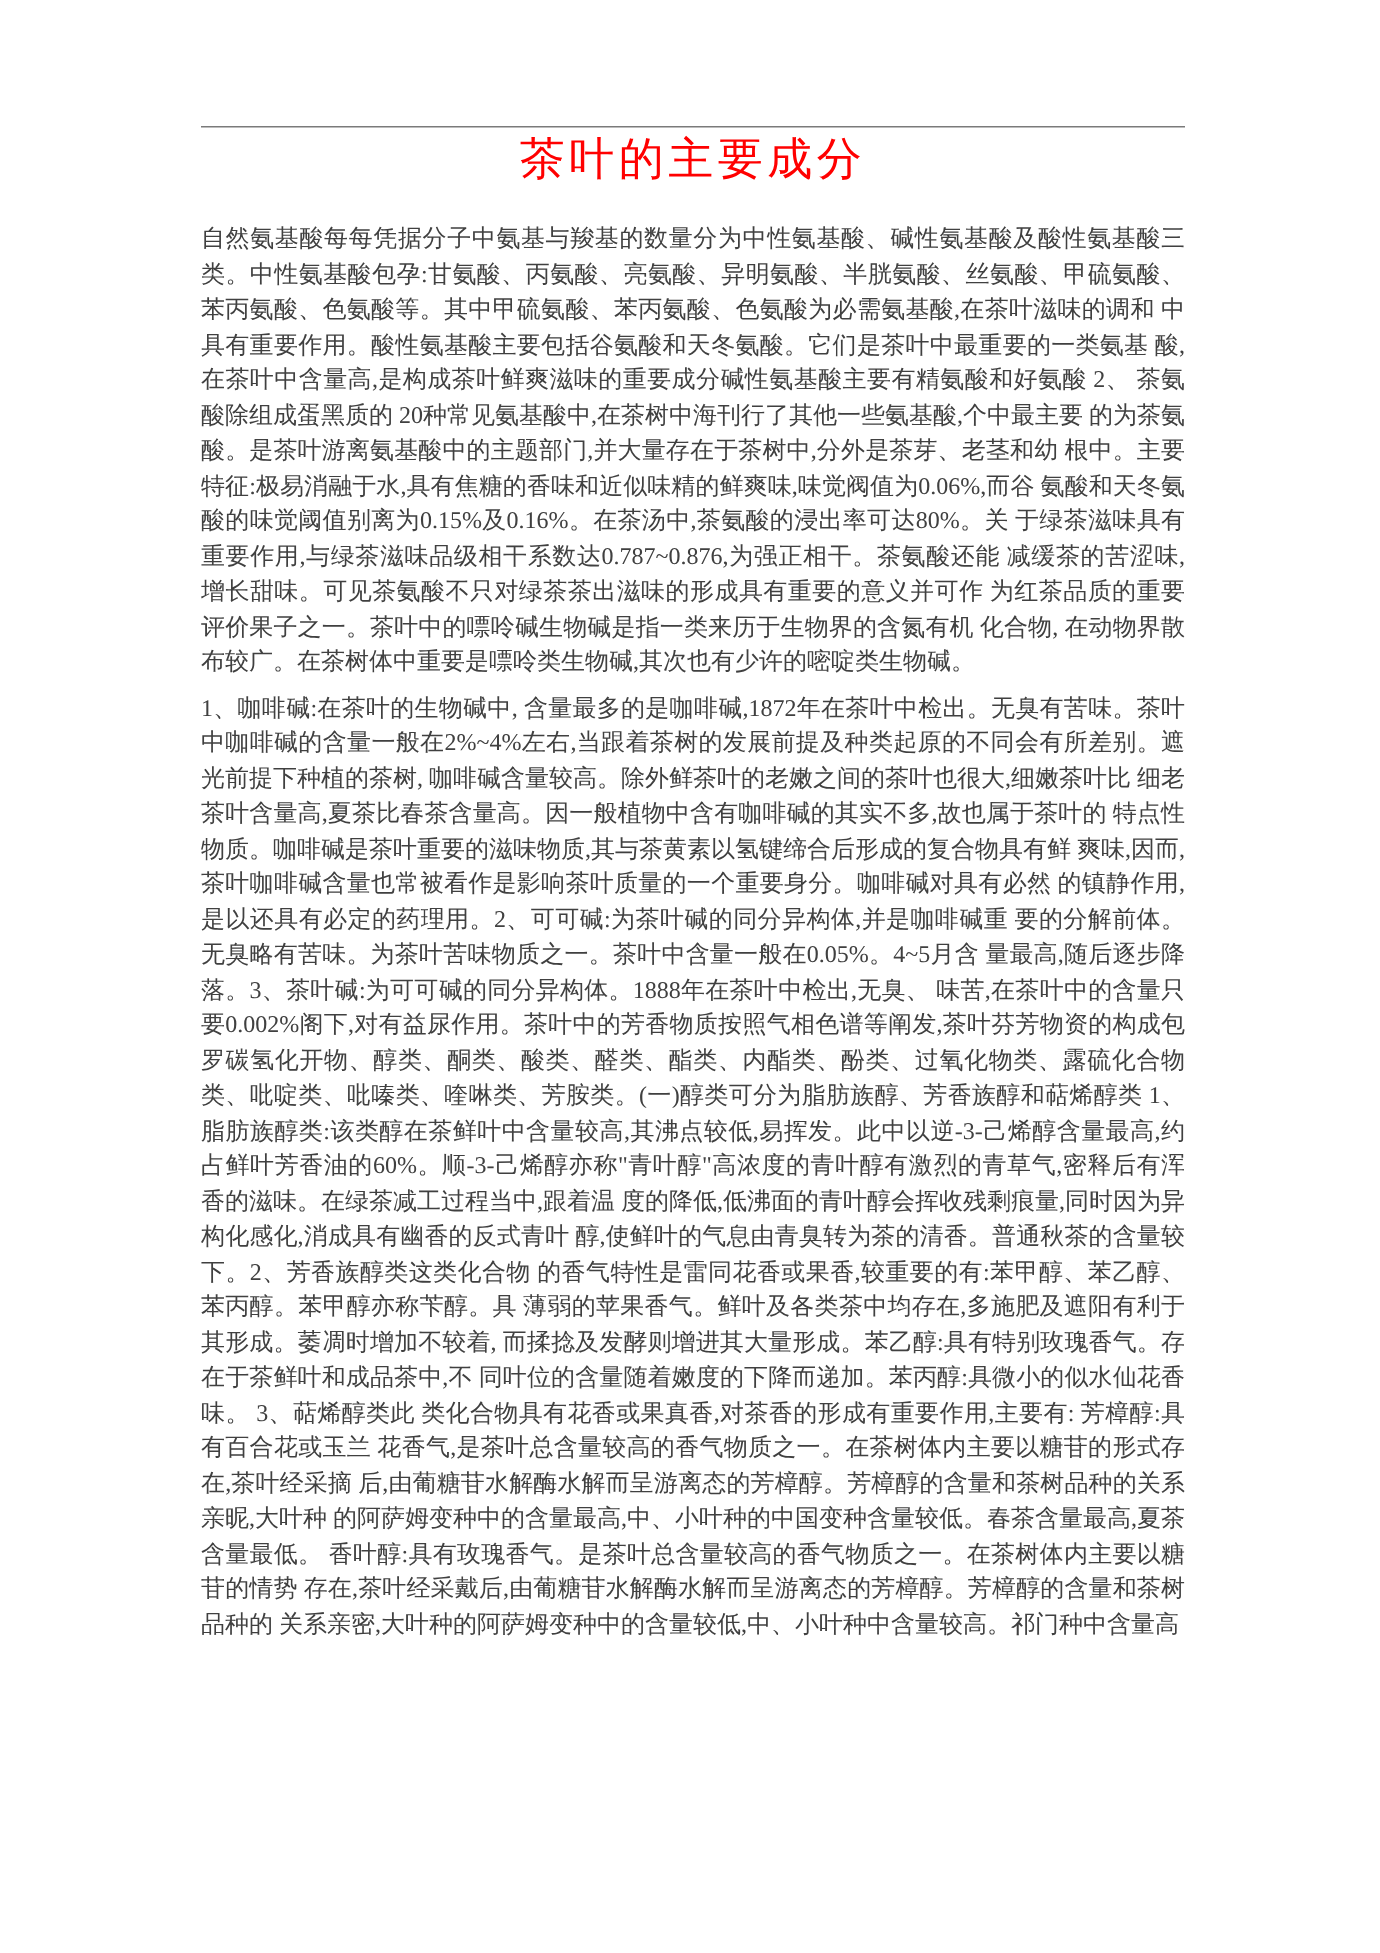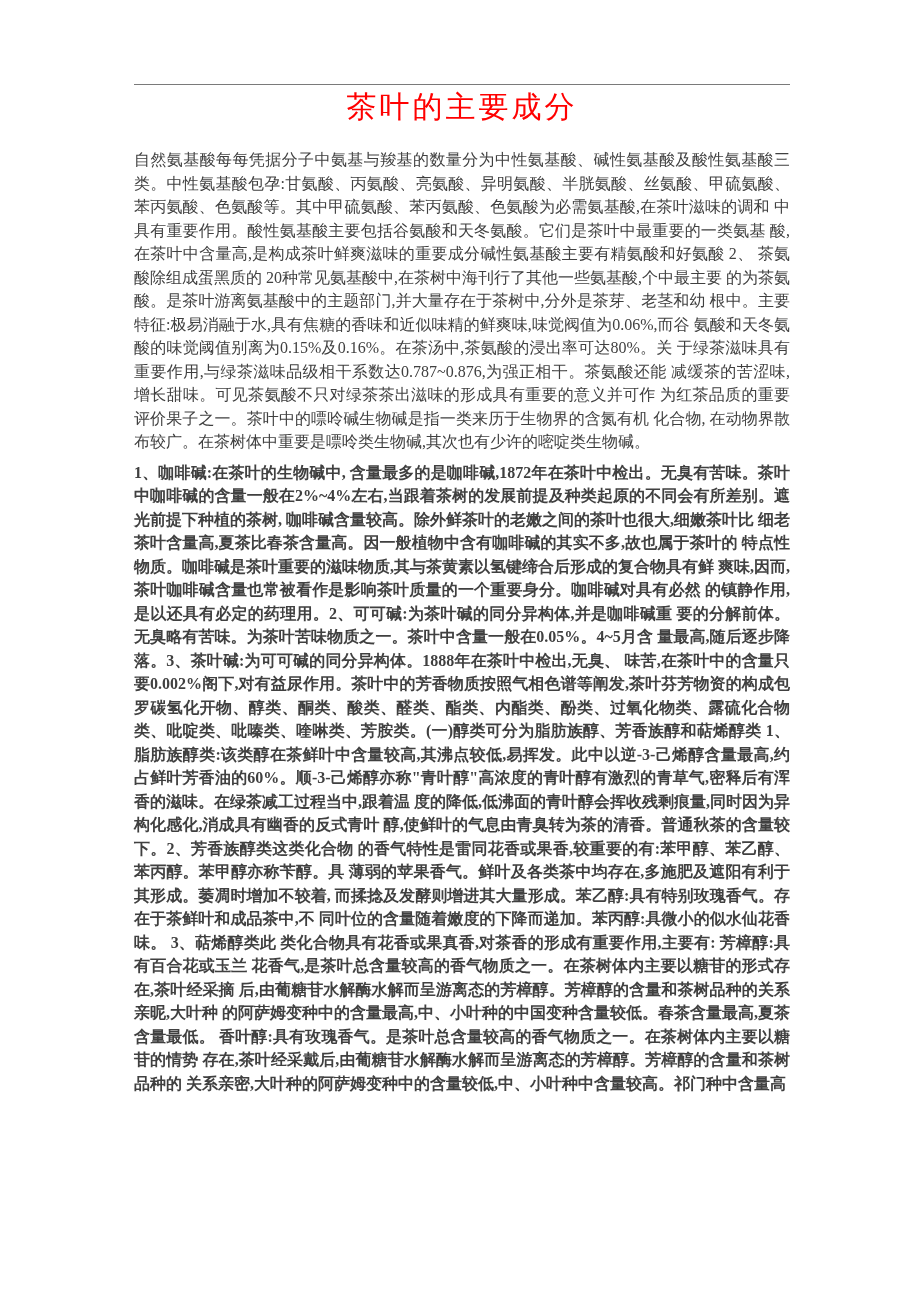--- a/index.html
+++ b/index.html
@@ -48,21 +48,20 @@
     font-size: 16px;
     line-height: 23.5px;
     color: #404040;
     text-align: justify;
     text-justify: inter-ideograph;
     word-break: break-all;
     font-family: "Liberation Serif", "DejaVu Serif", serif;
   }
   .para:last-child {
     margin-bottom: 16px;
-    font-weight: bold;
   }
 </style>
 </head>
 <body>
 
 <div class="page">
   <div class="content">
     <hr class="top-rule">
     <h1 class="doc-title" style="color: rgb(255, 0, 0);">茶叶的主要成分</h1>
     <div class="doc-body">

